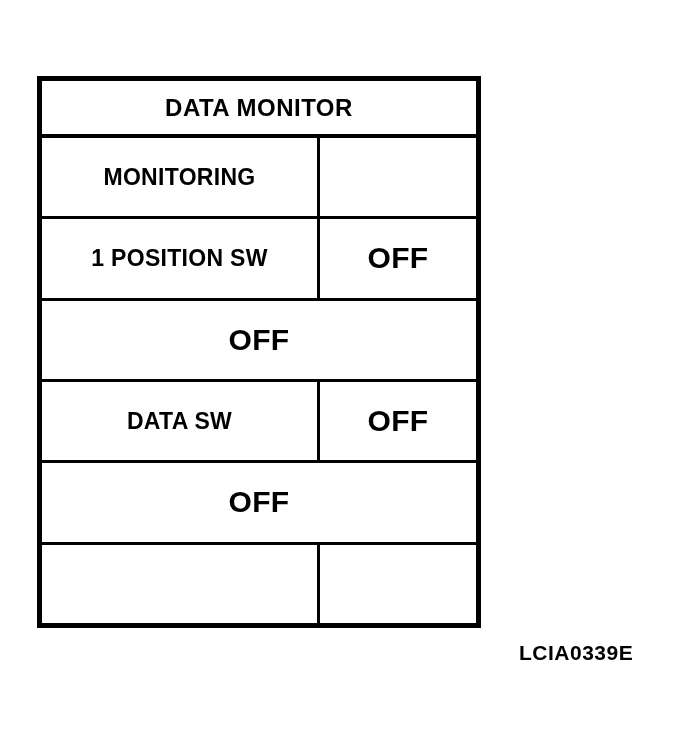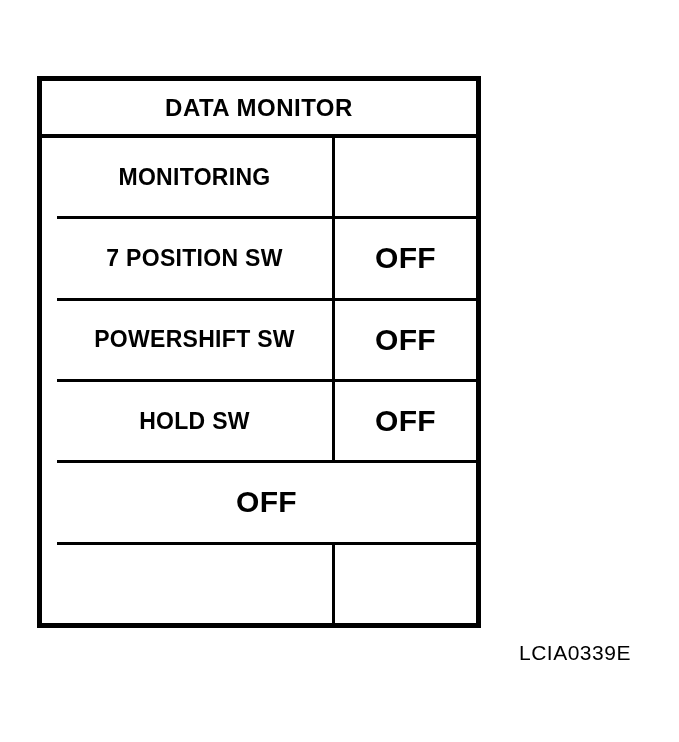--- a/index.html
+++ b/index.html
@@ -55,21 +55,20 @@
     font-weight: bold;
     letter-spacing: 0.5px;
     white-space: nowrap;
   }
 
   
   .table-body {
     flex: 1 1 auto;
     display: flex;
     flex-direction: column;
-    padding-left: 15px;
   }
   .table-row {
     flex: 1 1 0;
     display: flex;
     border-bottom: 3px solid #000000;
     box-sizing: border-box;
   }
   .table-row:last-child {
     border-bottom: none;
   }
@@ -98,21 +97,21 @@
     letter-spacing: 0.3px;
     white-space: nowrap;
   }
 
   
   #figure-caption {
     position: absolute;
     left: 519px;
     top: 641px;
     font-size: 21px;
-    font-weight: normal;
+    font-weight: bold;
     letter-spacing: 0.5px;
     white-space: nowrap;
     color: #000000;
   }
 </style>
 </head>
 <body>
 
 <div id="figure">
 
@@ -123,32 +122,31 @@
     </div>
 
     <div class="table-body">
 
       <div class="table-row">
         <div class="cell-label">MONITORING</div>
         <div class="cell-value"></div>
       </div>
 
       <div class="table-row">
-        <div class="cell-label">7 POSITION SW</div>
+        <div class="cell-label">1 POSITION SW</div>
         <div class="cell-value">OFF</div>
       </div>
 
 
       <div class="table-row">
-        <div class="cell-label">POWERSHIFT SW</div>
         <div class="cell-value">OFF</div>
       </div>
 
       <div class="table-row">
-        <div class="cell-label">HOLD SW</div>
+        <div class="cell-label">DATA SW</div>
         <div class="cell-value">OFF</div>
       </div>
 
       <div class="table-row">
         <div class="cell-value">OFF</div>
       </div>
 
       <div class="table-row">
         <div class="cell-label"></div>
         <div class="cell-value"></div>

